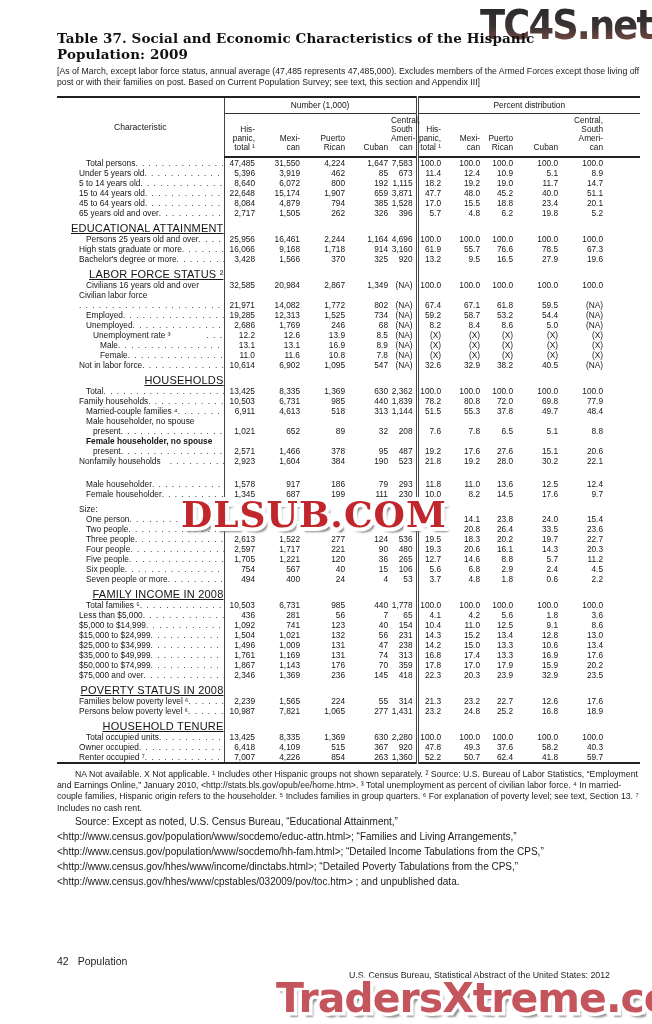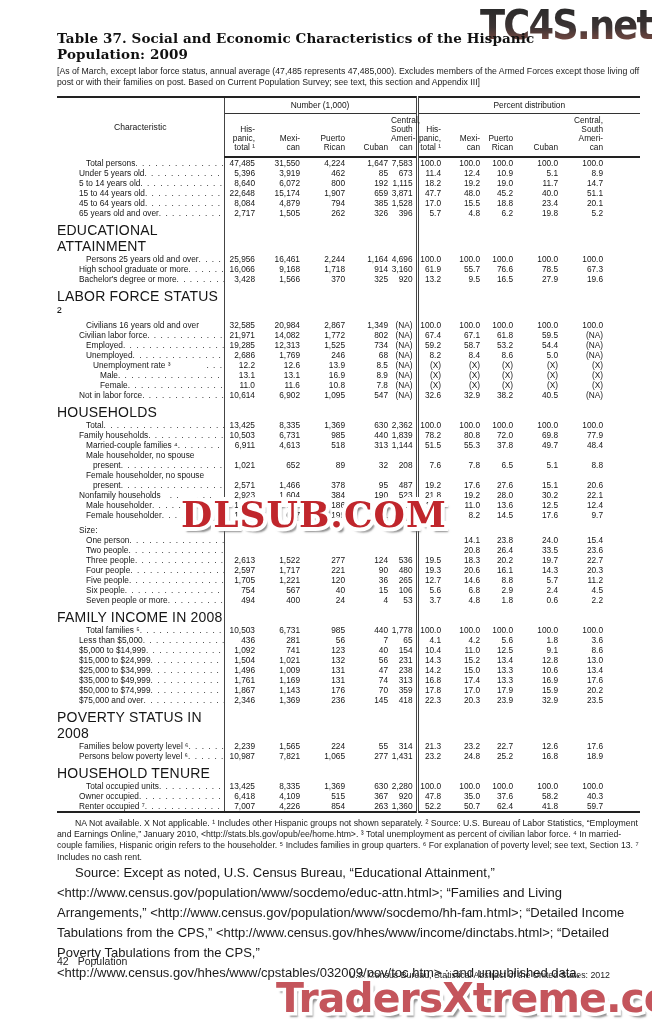--- a/index.html
+++ b/index.html
@@ -22,28 +22,28 @@
   thead th.stub{border-right:1px solid #444;text-align:center;vertical-align:middle;font-size:8.6px;}
   thead tr.chead th{border-bottom:2px solid #222;}
   th.ch{white-space:pre-line;text-align:right;padding:2px 3px 3px 0;font-size:8.3px;line-height:9.2px;overflow:visible;}
   td.lb{border-right:1px solid #444;}
   td.n{text-align:right;padding-right:3px;line-height:10px;}
   td.n5{border-right:3px double #444;}
   td.fil{border:none;}
   tbody tr{height:10px;}
   tbody tr.b{font-weight:bold;}
   tbody tr.sec{height:15px;}
-  tbody tr.sec td.lb{text-align:left;letter-spacing:.2px;padding-top:4px;font-size:14px;}
+  tbody tr.sec td.lb{text-align:right;letter-spacing:.2px;padding-top:4px;font-size:11px;text-decoration:underline;}
   tbody tr.gap{height:15px;}
   .lw{display:flex;overflow:hidden;align-items:baseline;}
   .lw .txt{white-space:nowrap;line-height:10px;}
   .lw .dots{flex:1;overflow:hidden;white-space:nowrap;color:#2a2a2a;line-height:10px;}
   .lw .dots::after{content:" . . . . . . . . . . . . . . . . . . . . . . . . . . . . . . . . . . . . . . . . . . . .";letter-spacing:1px;}
   .fnotes{margin-top:5px;font-size:8.7px;line-height:11.3px;text-indent:18px;color:#1a1a1a;}
-  .src{font-size:13px;line-height:20px;text-indent:18px;color:#1a1a1a;}
+  .src{font-size:10px;line-height:15px;text-indent:18px;color:#1a1a1a;}
   .footer-left{position:absolute;left:57px;top:955px;font-size:10.5px;color:#222;z-index:3;}
   .footer-left .pg{margin-right:9px;}
   .credit{position:absolute;right:42px;top:970px;font-size:8.8px;color:#222;z-index:3;}
   
   .wm{position:absolute;white-space:nowrap;z-index:6;}
   .wm-tc4s{top:2px;right:0px;font-family:"DejaVu Sans", sans-serif;font-weight:bold;font-size:40px;
            letter-spacing:-2px;transform:scaleX(.92);transform-origin:right top;
            background:linear-gradient(180deg,#2b2b2b 15%,#3c3434 55%,#8a5046 95%);
            -webkit-background-clip:text;background-clip:text;color:transparent;z-index:2;}
   .wm-dlsub{left:181px;top:493px;font-family:"DejaVu Serif", serif;font-weight:bold;font-size:36px;
@@ -257,21 +257,21 @@
           <td class="n">100.0</td>
           <td class="n">100.0</td>
           <td class="n">100.0</td>
           <td class="n">100.0</td>
           <td class="n">100.0</td>
           <td class="fil"></td>
         </tr>
         <tr>
           <td class="lb">
             <div class="lw" style="padding-left: 22px;">
-              <span class="txt">High school graduate or more</span>
+              <span class="txt">High stats graduate or more</span>
               <span class="dots"></span>
             </div>
           </td>
           <td class="n">16,066</td>
           <td class="n">9,168</td>
           <td class="n">1,718</td>
           <td class="n">914</td>
           <td class="n n5">3,160</td>
           <td class="n">61.9</td>
           <td class="n">55.7</td>
@@ -327,21 +327,21 @@
           <td class="n n5">(NA)</td>
           <td class="n">100.0</td>
           <td class="n">100.0</td>
           <td class="n">100.0</td>
           <td class="n">100.0</td>
           <td class="n">100.0</td>
           <td class="fil"></td>
         </tr>
         <tr>
           <td class="lb">
-            <div class="lw" style="padding-left: 22px;">
+            <div class="lw" style="padding-left: 22px; flex-direction: column;">
               <span class="txt">Civilian labor force</span>
               <span class="dots"></span>
             </div>
           </td>
           <td class="n">21,971</td>
           <td class="n">14,082</td>
           <td class="n">1,772</td>
           <td class="n">802</td>
           <td class="n n5">(NA)</td>
           <td class="n">67.4</td>
@@ -568,21 +568,21 @@
           <td class="n n5">208</td>
           <td class="n">7.6</td>
           <td class="n">7.8</td>
           <td class="n">6.5</td>
           <td class="n">5.1</td>
           <td class="n">8.8</td>
           <td class="fil"></td>
         </tr>
         <tr>
           <td class="lb">
-            <div class="lw" style="padding-left: 29px;">
+            <div class="lw" style="padding-left: 29px; font-weight: bold;">
               <span class="txt">Female householder, no spouse</span>
             </div>
           </td>
           <td class="n"></td>
           <td class="n"></td>
           <td class="n"></td>
           <td class="n"></td>
           <td class="n n5"></td>
           <td class="n"></td>
           <td class="n"></td>
@@ -624,21 +624,21 @@
           <td class="n n5">523</td>
           <td class="n">21.8</td>
           <td class="n">19.2</td>
           <td class="n">28.0</td>
           <td class="n">30.2</td>
           <td class="n">22.1</td>
           <td class="fil"></td>
         </tr>
         <tr>
           <td class="lb">
-            <div class="lw" style="padding-left: 29px;">
+            <div class="lw" style="padding-left: 29px; margin-top: 13px;">
               <span class="txt">Male householder</span>
               <span class="dots"></span>
             </div>
           </td>
           <td class="n">1,578</td>
           <td class="n">917</td>
           <td class="n">186</td>
           <td class="n">79</td>
           <td class="n n5">293</td>
           <td class="n">11.8</td>
@@ -1075,21 +1075,21 @@
               <span class="txt">Owner occupied</span>
               <span class="dots"></span>
             </div>
           </td>
           <td class="n">6,418</td>
           <td class="n">4,109</td>
           <td class="n">515</td>
           <td class="n">367</td>
           <td class="n n5">920</td>
           <td class="n">47.8</td>
-          <td class="n">35.0</td>
+          <td class="n">49.3</td>
           <td class="n">37.6</td>
           <td class="n">58.2</td>
           <td class="n">40.3</td>
           <td class="fil"></td>
         </tr>
         <tr>
           <td class="lb">
             <div class="lw" style="padding-left: 22px;">
               <span class="txt">Renter occupied ⁷</span>
               <span class="dots"></span>

